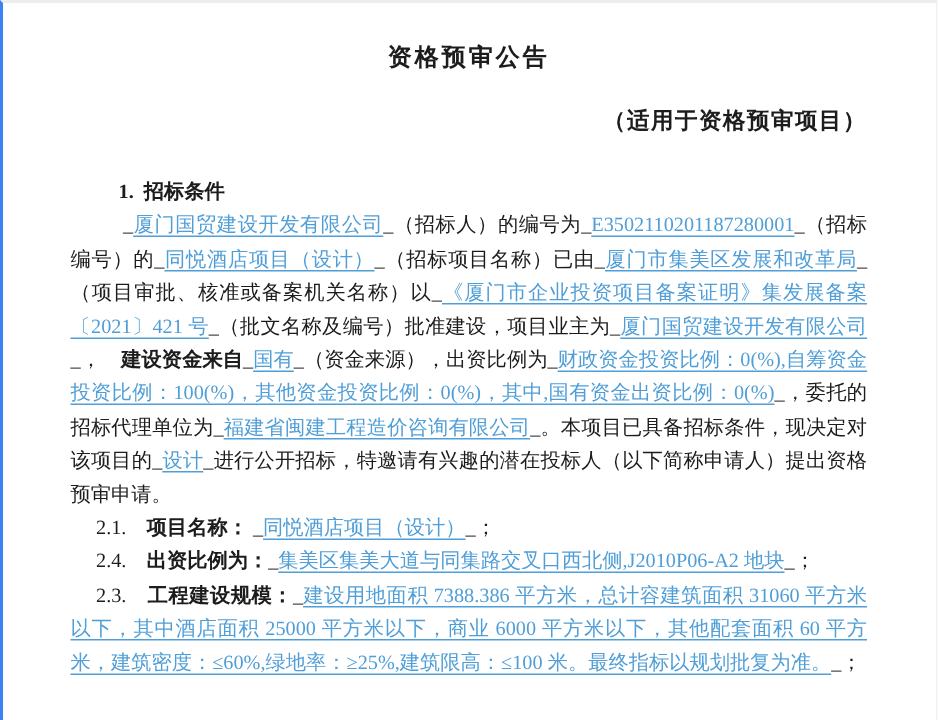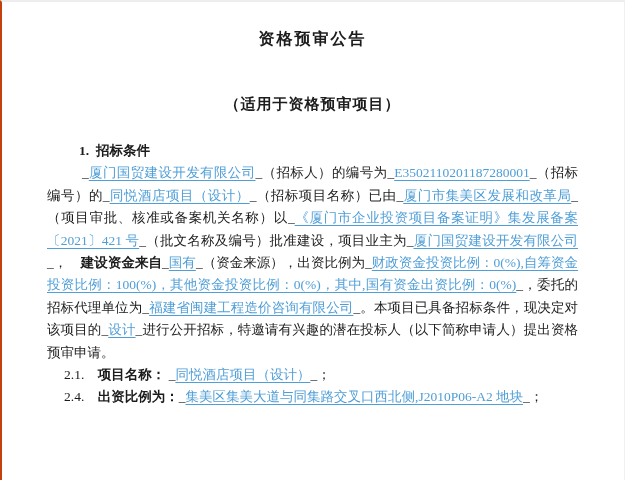--- a/index.html
+++ b/index.html
@@ -6,39 +6,39 @@
   html, body { width:625px; height:480px; }
   body {
     background:#ffffff;
     font-family:"Liberation Serif","DejaVu Serif",serif;
     color:#1c1c1c;
     -webkit-font-smoothing:antialiased;
   }
   .page {
     width:625px; height:480px;
     border-top:2px solid #ededed;
-    border-left:2px solid #c2410c;
+    border-left:2px solid #3b82f6;
     border-right:1px solid #f0f0f0;
     padding:26px 46px 0 45px;
     overflow:hidden;
     background:#ffffff;
   }
   .doc-title {
     text-align:center;
     font-size:16px;
     font-weight:bold;
     letter-spacing:2px;
     line-height:22px;
   }
   .doc-subtitle {
-    text-align:center;
+    text-align:right;
     font-size:15px;
     font-weight:bold;
     letter-spacing:1px;
-    margin-top:43px;
+    margin-top:20px;
     line-height:22px;
   }
   .doc-body {
     margin-top:25px;
     font-size:13.5px;
     line-height:22.4px;
   }
   .block { text-align:justify; }
   .block.heading {
     font-weight:bold;
@@ -64,14 +64,15 @@
 <body>
 
 <div class="page">
   <div class="doc-title">资格预审公告</div>
   <div class="doc-subtitle">（适用于资格预审项目）</div>
   <div class="doc-body">
       <div class="block heading"><span class="run bold">1.  招标条件</span></div>
       <div class="block para-main"><span class="run blank">_</span><span class="run blue">厦门国贸建设开发有限公司</span><span class="run blank">_</span><span class="run italic">（招标人）</span><span class="run plain">的编号为</span><span class="run blank">_</span><span class="run blue">E3502110201187280001</span><span class="run blank">_</span><span class="run italic">（招标编号）</span><span class="run plain">的</span><span class="run blank">_</span><span class="run blue">同悦酒店项目（设计）</span><span class="run blank">_</span><span class="run italic">（招标项目名称）</span><span class="run plain">已由</span><span class="run blank">_</span><span class="run blue">厦门市集美区发展和改革局</span><span class="run blank">_</span><span class="run italic">（项目审批、核准或备案机关名称）</span><span class="run plain">以</span><span class="run blank">_</span><span class="run blue">《厦门市企业投资项目备案证明》集发展备案〔2021〕421 号</span><span class="run blank">_</span><span class="run italic">（批文名称及编号）</span><span class="run plain">批准建设，项目业主为</span><span class="run blank">_</span><span class="run blue">厦门国贸建设开发有限公司</span><span class="run blank">_</span><span class="run plain">，　</span><span class="run bold">建设资金来自</span><span class="run blank">_</span><span class="run blue">国有</span><span class="run blank">_</span><span class="run italic">（资金来源）</span><span class="run plain">，出资比例为</span><span class="run blank">_</span><span class="run blue">财政资金投资比例：0(%),自筹资金投资比例：100(%)，其他资金投资比例：0(%)，其中,国有资金出资比例：0(%)</span><span class="run blank">_</span><span class="run plain">，委托的招标代理单位为</span><span class="run blank">_</span><span class="run blue">福建省闽建工程造价咨询有限公司</span><span class="run blank">_</span><span class="run plain">。本项目已具备招标条件，现决定对该项目的</span><span class="run blank">_</span><span class="run blue">设计</span><span class="run blank">_</span><span class="run plain">进行公开招标，特邀请有兴趣的潜在投标人（以下简称申请人）提出资格预审申请。</span></div>
       <div class="block para-sub"><span class="run plain">2.1.　</span><span class="run bold">项目名称：</span><span class="run blank"> _</span><span class="run blue">同悦酒店项目（设计）</span><span class="run blank">_</span><span class="run plain">；</span></div>
       <div class="block para-sub"><span class="run plain">2.4.　</span><span class="run bold">出资比例为：</span><span class="run blank">_</span><span class="run blue">集美区集美大道与同集路交叉口西北侧,J2010P06-A2 地块</span><span class="run blank">_</span><span class="run plain">；</span></div>
+      <div class="block para-sub"><span class="run plain">2.3.　</span><span class="run bold">工程建设规模：</span><span class="run blank">_</span><span class="run blue">建设用地面积 7388.386 平方米，总计容建筑面积 31060 平方米以下，其中酒店面积 25000 平方米以下，商业 6000 平方米以下，其他配套面积 60 平方米，建筑密度：≤60%,绿地率：≥25%,建筑限高：≤100 米。最终指标以规划批复为准。</span><span class="run blank">_</span><span class="run plain">；</span></div>
     </div>
 </div>
 
 </body></html>

